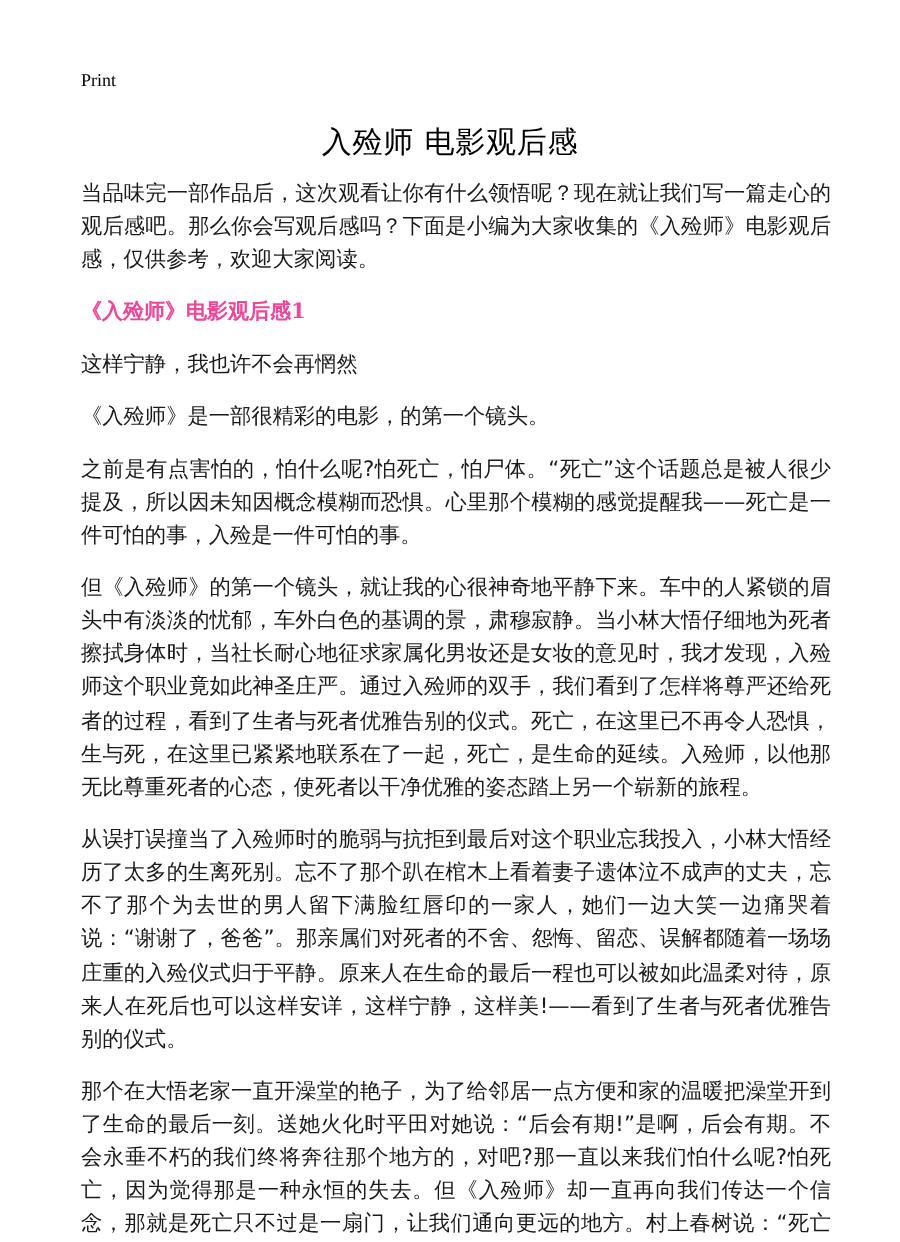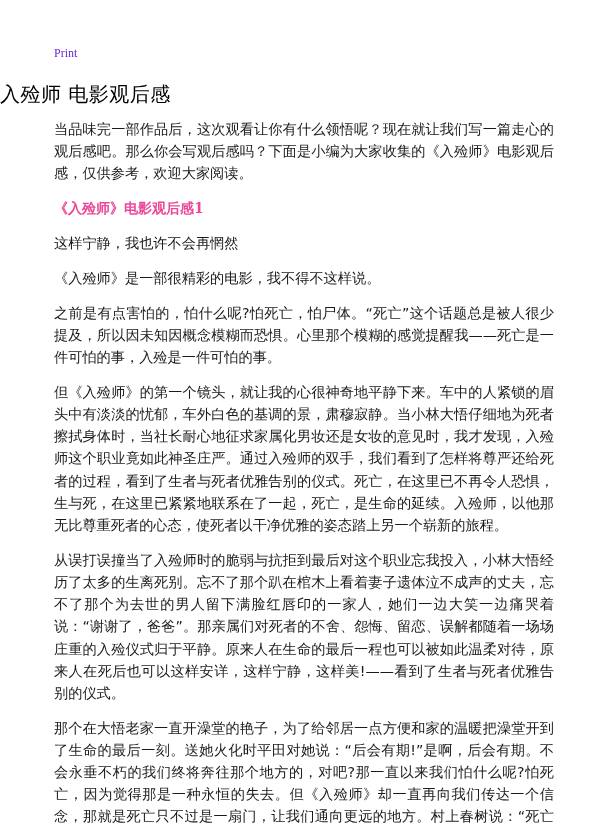--- a/index.html
+++ b/index.html
@@ -2,24 +2,24 @@
 <html><head>
   <meta charset="utf-8">
   <style>
     html, body { margin: 0; padding: 0; background: #ffffff; }
     body {
       width: 600px; height: 828px; overflow: hidden; position: relative;
       font-family: "DejaVu Sans", sans-serif; color: #111;
     }
     .print-label {
       position: absolute; left: 54px; top: 46px;
-      font-family: "Liberation Serif", serif; font-size: 12px; color: #6d28d9;
+      font-family: "Liberation Serif", serif; font-size: 12px; color: #000000;
     }
     .doc-title {
-      position: absolute; left: 0; top: 81px; width: 600px; 
+      position: absolute; left: 0; top: 81px; width: 600px; text-align: center;
       font-size: 20px; letter-spacing: 0.5px; color: #000; margin: 0; font-weight: normal;
     }
     .content {
       position: absolute; left: 54px; top: 118px; width: 500px;
       font-size: 14.2px; line-height: 22.2px; color: #1a1a1a;
     }
     .content p { margin: 0 0 12.5px 0; text-align: justify; }
     .content .subtitle { margin-bottom: 11px; }
     .content .section-heading {
       font-family: "DejaVu Serif", serif; font-weight: bold; font-size: 14px; margin: 4px 0 13px 0; color: #ec4899;
@@ -28,18 +28,18 @@
 </head>
 <body>
 
 <div class="print-label">Print</div>
 <h1 class="doc-title">入殓师 电影观后感</h1>
 
 <div class="content">
   <p>当品味完一部作品后，这次观看让你有什么领悟呢？现在就让我们写一篇走心的观后感吧。那么你会写观后感吗？下面是小编为大家收集的《入殓师》电影观后感，仅供参考，欢迎大家阅读。</p>
   <p class="section-heading">《入殓师》电影观后感1</p>
   <p>这样宁静，我也许不会再惘然</p>
-  <p>《入殓师》是一部很精彩的电影，我不得不这样说。</p>
+  <p>《入殓师》是一部很精彩的电影，的第一个镜头。</p>
   <p>之前是有点害怕的，怕什么呢?怕死亡，怕尸体。“死亡”这个话题总是被人很少提及，所以因未知因概念模糊而恐惧。心里那个模糊的感觉提醒我——死亡是一件可怕的事，入殓是一件可怕的事。</p>
   <p>但《入殓师》的第一个镜头，就让我的心很神奇地平静下来。车中的人紧锁的眉头中有淡淡的忧郁，车外白色的基调的景，肃穆寂静。当小林大悟仔细地为死者擦拭身体时，当社长耐心地征求家属化男妆还是女妆的意见时，我才发现，入殓师这个职业竟如此神圣庄严。通过入殓师的双手，我们看到了怎样将尊严还给死者的过程，看到了生者与死者优雅告别的仪式。死亡，在这里已不再令人恐惧，生与死，在这里已紧紧地联系在了一起，死亡，是生命的延续。入殓师，以他那无比尊重死者的心态，使死者以干净优雅的姿态踏上另一个崭新的旅程。</p>
   <p>从误打误撞当了入殓师时的脆弱与抗拒到最后对这个职业忘我投入，小林大悟经历了太多的生离死别。忘不了那个趴在棺木上看着妻子遗体泣不成声的丈夫，忘不了那个为去世的男人留下满脸红唇印的一家人，她们一边大笑一边痛哭着说：“谢谢了，爸爸”。那亲属们对死者的不舍、怨悔、留恋、误解都随着一场场庄重的入殓仪式归于平静。原来人在生命的最后一程也可以被如此温柔对待，原来人在死后也可以这样安详，这样宁静，这样美!——看到了生者与死者优雅告别的仪式。</p>
   <p>那个在大悟老家一直开澡堂的艳子，为了给邻居一点方便和家的温暖把澡堂开到了生命的最后一刻。送她火化时平田对她说：“后会有期!”是啊，后会有期。不会永垂不朽的我们终将奔往那个地方的，对吧?那一直以来我们怕什么呢?怕死亡，因为觉得那是一种永恒的失去。但《入殓师》却一直再向我们传达一个信念，那就是死亡只不过是一扇门，让我们通向更远的地方。村上春树说：“死亡并非生的对立面而作为生的一部分永存。”说的 也是这个意思。当“往生者”安息，当活着的人坚强，当释怀后的爱在每一个人心中流淌传递，片刻即成永恒，万物也许就这样生生不息。</p>
 </div>
 
 </body></html>

